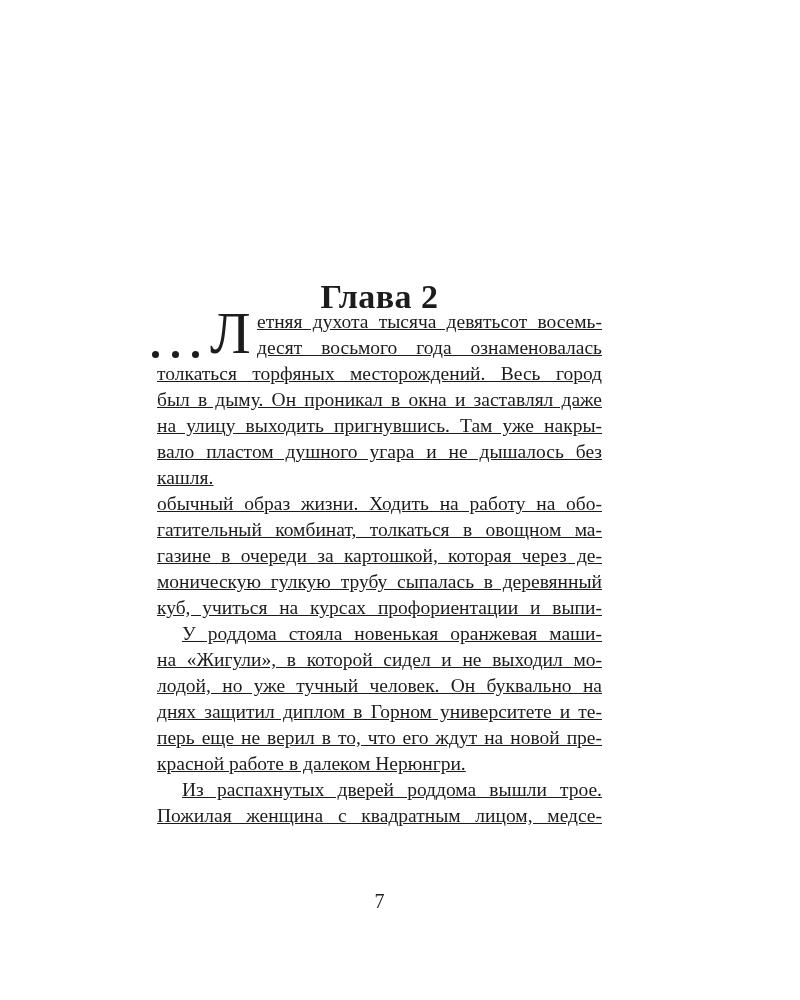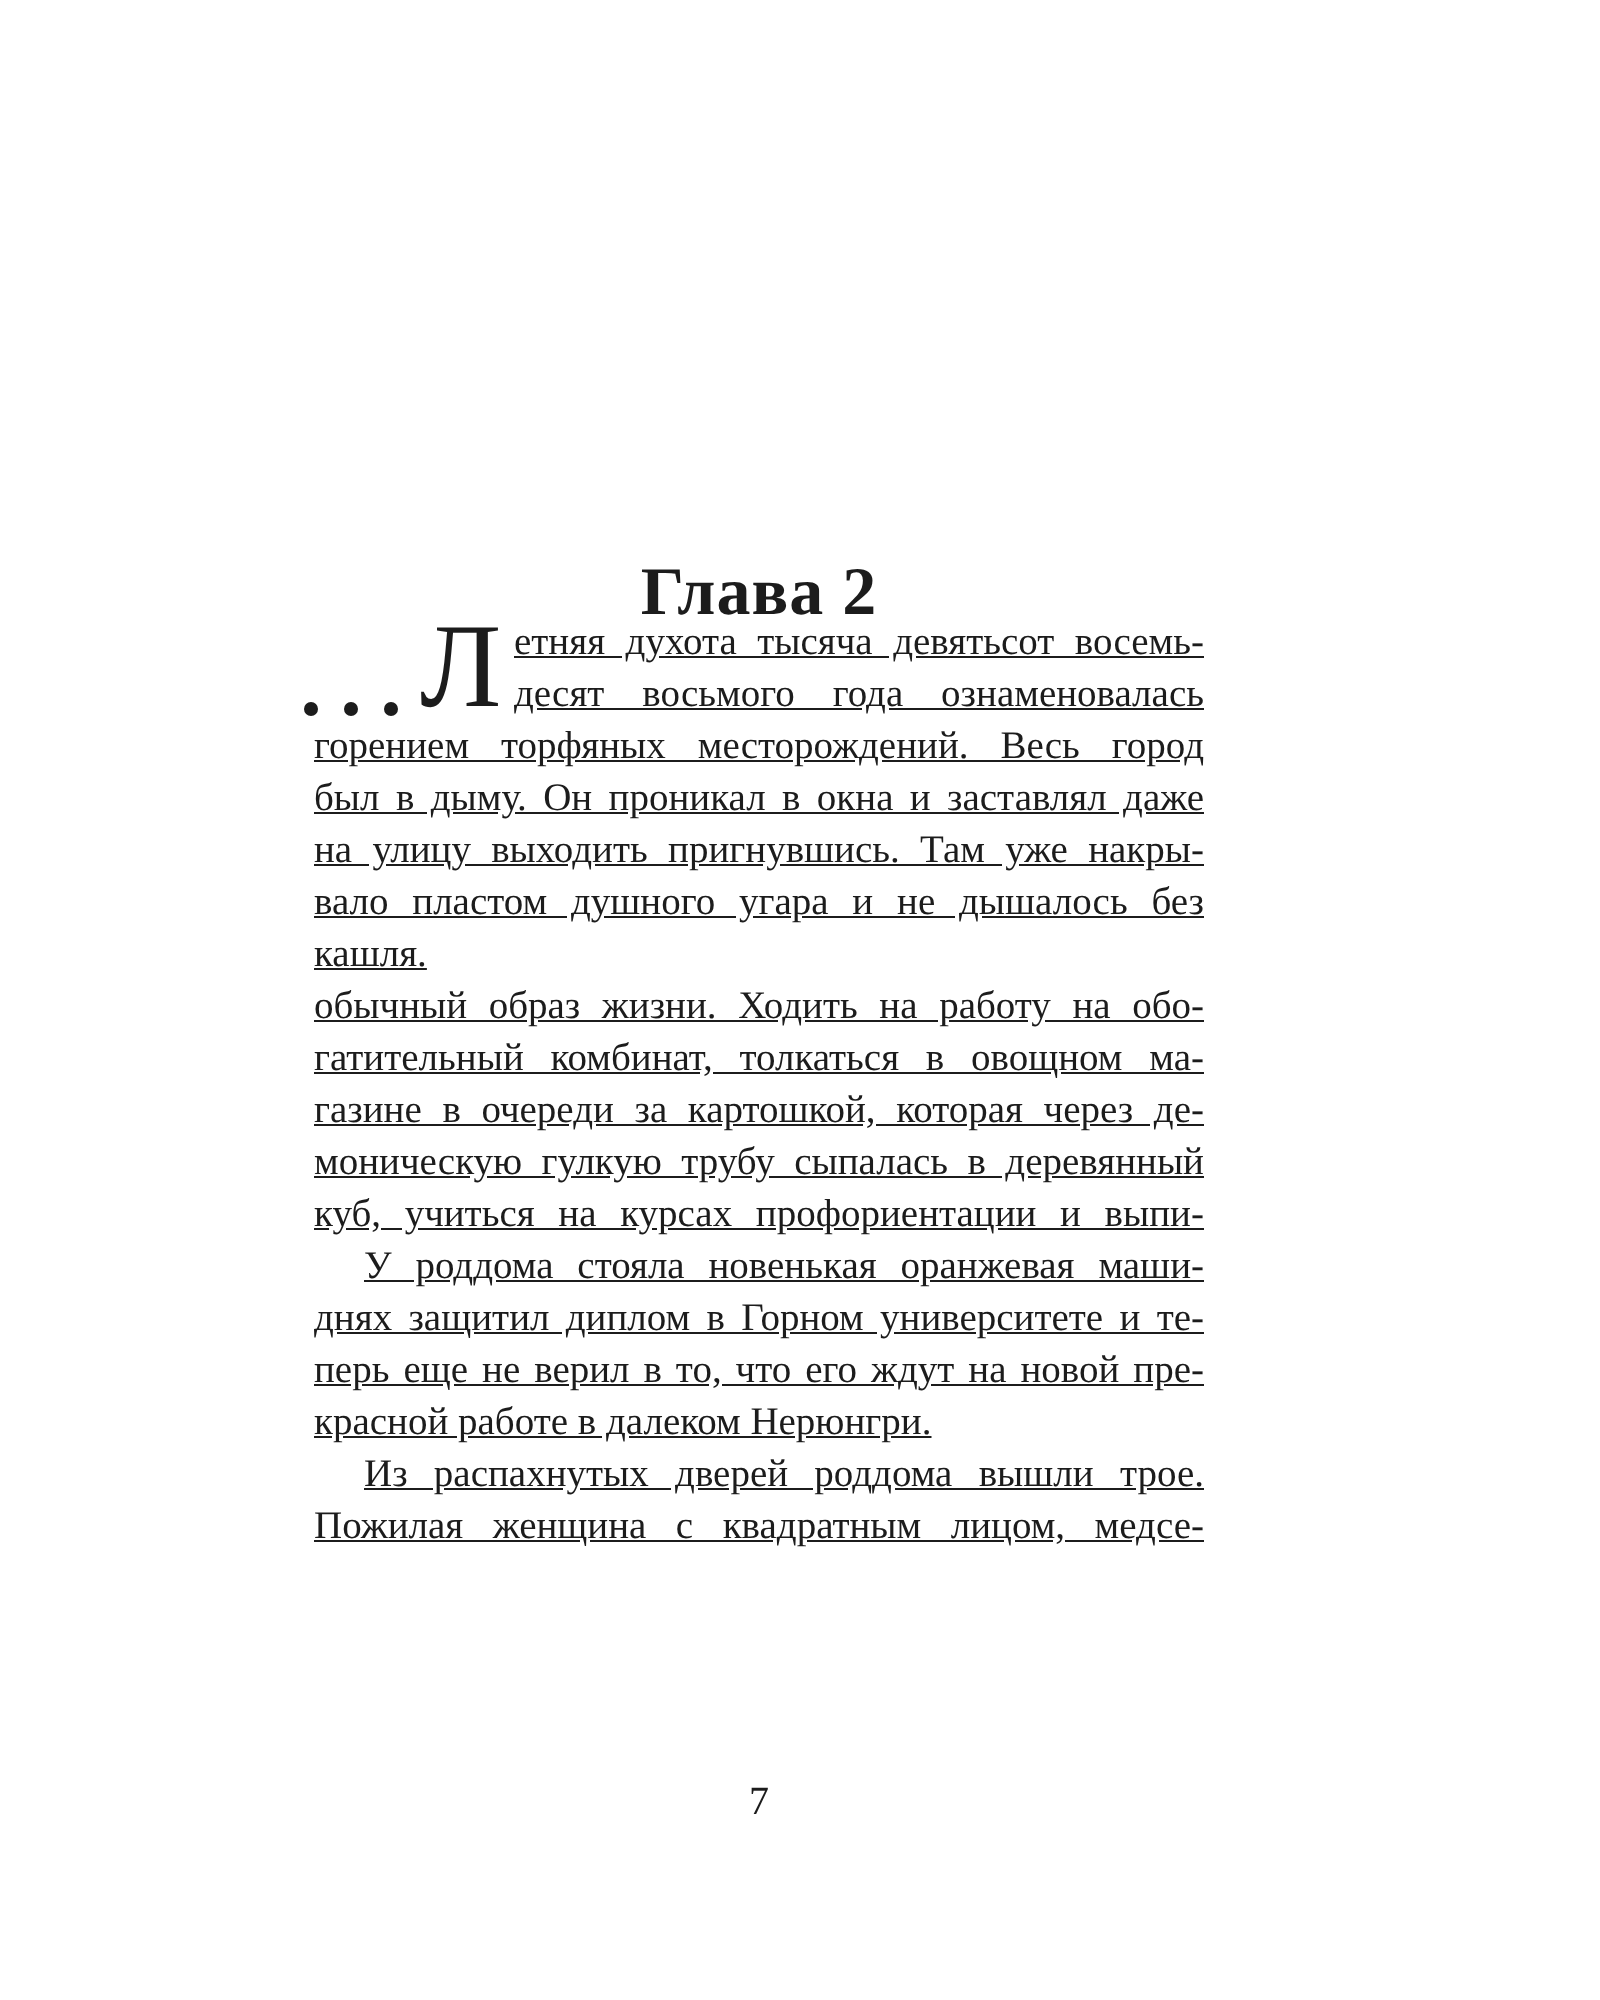--- a/index.html
+++ b/index.html
@@ -100,35 +100,37 @@
         <i class="dot"></i>
         <i class="dot"></i>
         <i class="dot"></i>
       </span>
       <span class="letter">Л</span>
     </div>
 
   <div class="paragraph">
         <div class="line just inset">етняя духота тысяча девятьсот восемь-</div>
         <div class="line just inset">десят восьмого года ознаменовалась</div>
-        <div class="line just">горением торфяных месторождений. Весь город</div>
+        <div class="line just">толкаться торфяных месторождений. Весь город</div>
         <div class="line just">был в дыму. Он проникал в окна и заставлял даже</div>
         <div class="line just">на улицу выходить пригнувшись. Там уже накры-</div>
         <div class="line just">вало пластом душного угара и не дышалось без</div>
         <div class="line">кашля.</div>
       </div>
       <div class="paragraph">
         <div class="line just">обычный образ жизни. Ходить на работу на обо-</div>
         <div class="line just">гатительный комбинат, толкаться в овощном ма-</div>
         <div class="line just">газине в очереди за картошкой, которая через де-</div>
         <div class="line just">моническую гулкую трубу сыпалась в деревянный</div>
         <div class="line just">куб, учиться на курсах профориентации и выпи-</div>
       </div>
       <div class="paragraph">
         <div class="line just indent">У роддома стояла новенькая оранжевая маши-</div>
+        <div class="line just">на «Жигули», в которой сидел и не выходил мо-</div>
+        <div class="line just">лодой, но уже тучный человек. Он буквально на</div>
         <div class="line just">днях защитил диплом в Горном университете и те-</div>
         <div class="line just">перь еще не верил в то, что его ждут на новой пре-</div>
         <div class="line">красной работе в далеком Нерюнгри.</div>
       </div>
       <div class="paragraph">
         <div class="line just indent">Из распахнутых дверей роддома вышли трое.</div>
         <div class="line just">Пожилая женщина с квадратным лицом, медсе-</div>
       </div>
     </div>
 

